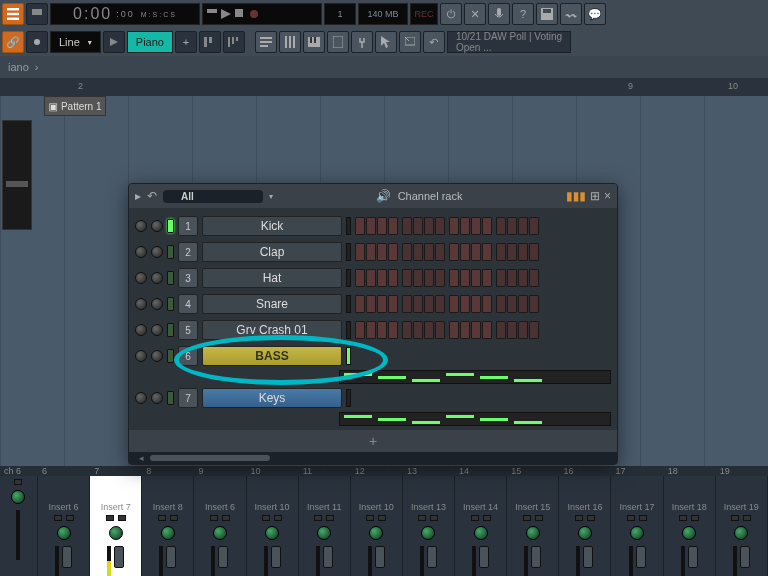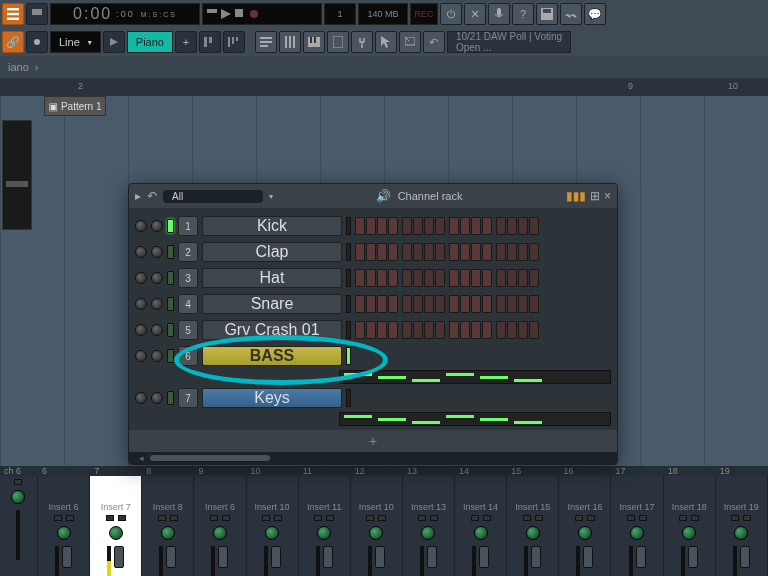--- a/index.html
+++ b/index.html
@@ -30,28 +30,28 @@
 .ruler-tick { position: absolute; top: 3px; }
 .pat-block { position: absolute; left: 44px; top: 18px; width: 62px; height: 20px; background: #555; border: 1px solid #333; color: #ddd; font-size: 10px; display: flex; align-items: center; justify-content: center; }
 .mini-img { position: absolute; left: 2px; top: 42px; width: 30px; height: 110px; background: #1a1a1a; border: 1px solid #333; }
 .mini-img::after { content:''; position:absolute; left: 3px; top: 60px; width: 22px; height: 6px; background: #555; }
 .grid-bg { position: absolute; inset: 18px 0 0 0; background-image: linear-gradient(to right, rgba(0,0,0,0.15) 1px, transparent 1px); background-size: 64px 100%; }
 
 
 .ch-rack { position: absolute; left: 128px; top: 105px; width: 490px; background: #3a4148; border: 1px solid #1a2128; box-shadow: 0 4px 20px rgba(0,0,0,0.5); border-radius: 4px; overflow: hidden; }
 .ch-title { height: 24px; background: #3a4148; display: flex; align-items: center; gap: 6px; padding: 0 6px; font-size: 11px; color: #bbb; }
 .ch-title .spacer { flex: 1; }
-.ch-filter { background: #1a2128; padding: 1px 9px; border-radius: 4px; font-size: 10px; color: #ccc; min-width: 100px; }
+.ch-filter { background: #1a2128; padding: 1px 18px; border-radius: 4px; font-size: 10px; color: #ccc; min-width: 100px; font-weight: bold; }
 .ch-body { background: #2c3339; padding: 6px 6px 2px 6px; }
 .ch-row { display: flex; align-items: center; height: 24px; gap: 4px; margin-bottom: 2px; }
 .knob { width: 12px; height: 12px; border-radius: 50%; background: radial-gradient(circle at 35% 35%, #666, #222); border: 1px solid #111; }
 .led { width: 7px; height: 14px; background: #3a5a3a; border: 1px solid #111; border-radius: 1px; }
 .led.on { background: #6aff6a; box-shadow: 0 0 3px #6aff6a; }
 .ch-num { width: 20px; height: 20px; background: #4a525a; border: 1px solid #222; color: #ccc; font-size: 10px; display: flex; align-items: center; justify-content: center; border-radius: 2px; }
-.ch-name { width: 140px; height: 20px; background: #3d454d; border: 1px solid #222; color: #ddd; font-size: 16px; display: flex; align-items: center; justify-content: center; border-radius: 2px; }
+.ch-name { width: 140px; height: 20px; background: #3d454d; border: 1px solid #222; color: #ddd; font-size: 12px; display: flex; align-items: center; justify-content: center; border-radius: 2px; }
 .ch-name.bass { background: linear-gradient(#c5b848, #a89c2f); color: #332; font-weight: bold; }
 .ch-name.keys { background: linear-gradient(#4a7aa8, #35608a); color: #ddd; }
 .mini-led { width: 5px; height: 18px; background: #222; border: 1px solid #111; }
 .mini-led.green { background: #6aff6a; }
 .steps { display: flex; gap: 1px; }
 .step-grp { display: flex; gap: 1px; margin-right: 3px; }
 .step { width: 10px; height: 18px; background: #5a3838; border: 1px solid #1a1a1a; border-radius: 1px; }
 .step.dim { background: #4a3232; }
 .pr-strip { height: 14px; background: #222; border: 1px solid #111; margin-left: 204px; margin-bottom: 2px; position: relative; }
 .pr-strip .note { position: absolute; height: 3px; background: #6aff6a; }

